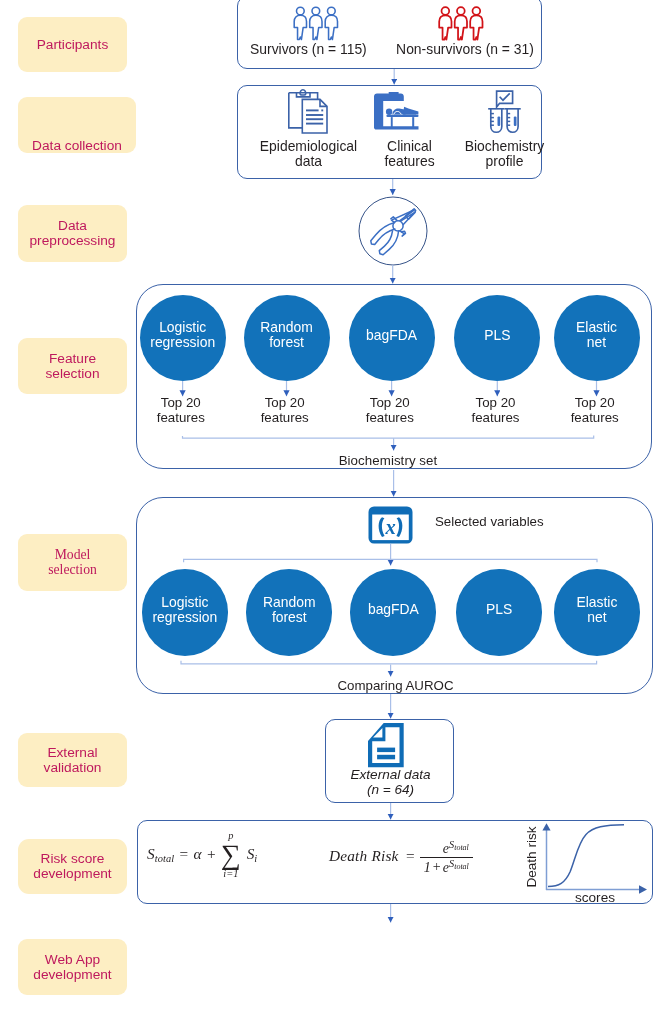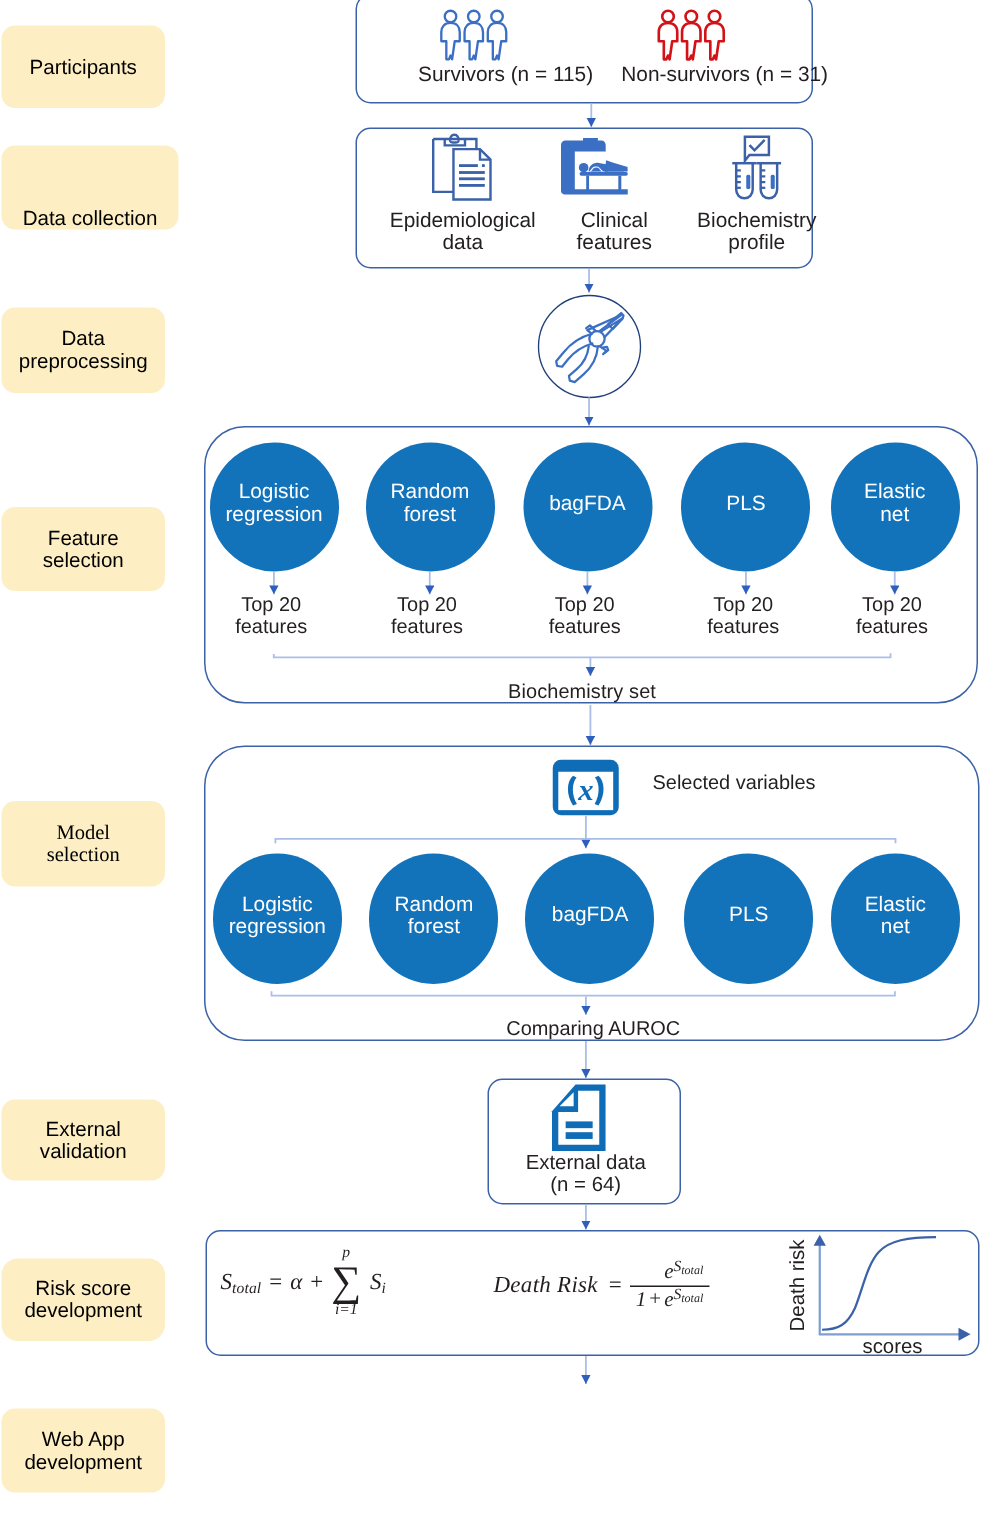--- a/index.html
+++ b/index.html
@@ -2,33 +2,33 @@
 <html><head>
 <meta charset="utf-8">
 <title>Study workflow diagram</title>
 <style>
   html,body{margin:0;padding:0;background:#ffffff;-webkit-font-smoothing:antialiased;}
   body{width:654px;height:1009px;position:relative;overflow:hidden;
        font-family:"Liberation Sans",sans-serif;color:#231f20;}
   .stage{position:absolute;left:0;top:0;width:654px;height:1009px;}
   .stage-label{position:absolute;background:#fdeec3;border-radius:9px;
        display:flex;align-items:center;justify-content:center;text-align:center;
-       font-size:13.7px;line-height:15.3px;color:#000000;}
+       font-size:13.7px;line-height:15.3px;color:#be185d;margin-left:17px;}
   .panel{position:absolute;border:1.1px solid #3b62a8;border-radius:10px;background:#fff;box-sizing:border-box;}
   .panel.big{border-radius:27px;}
   .circ{position:absolute;border-radius:50%;background:#1272ba;color:#fff;
         display:flex;align-items:center;justify-content:center;text-align:center;
         padding-bottom:5px;box-sizing:border-box;
         font-size:13.9px;line-height:15.1px;}
   .cap{position:absolute;text-align:center;font-size:13.3px;line-height:15.2px;}
   svg{position:absolute;left:0;top:0;overflow:visible;}
   .ml{white-space:pre-line;}
   .pgroup{position:absolute;top:0;width:130px;}
   .pgroup .ic3{position:absolute;left:49.5px;top:9.5px;}
-  .pcap{position:absolute;left:-22px;top:44.5px;width:174px;text-align:right;
+  .pcap{position:absolute;left:-22px;top:44.5px;width:174px;text-align:center;
         font-size:13.9px;line-height:15.3px;white-space:nowrap;}
   .dcitem{position:absolute;top:0;width:77px;}
   .dcitem .dcic{position:absolute;left:18px;top:3px;}
   .dcitem .bedic{position:absolute;left:3px;top:5.6px;}
   .dccap{position:absolute;left:-16px;top:53px;width:109px;text-align:center;
          font-size:13.9px;line-height:15.3px;}
   .links{position:absolute;left:0;top:0;z-index:5;pointer-events:none;}
   .xbox{position:absolute;left:368px;top:506px;width:45px;height:38px;}
   .extic{position:absolute;left:42px;top:2.5px;}
 
@@ -291,21 +291,21 @@
 <div class="panel" style="left:325px;top:719px;width:129px;height:84px;">
   <svg class="extic" width="36" height="45" viewBox="0 0 36 45">
     <g fill="#0f6cb6">
       <path d="M15.7 0 L35.7 0 L35.7 44.3 L0 44.3 L0 17.9 Z"></path>
       <path fill="#fff" d="M4.2 18.3 L4.2 40.1 L31.5 40.1 L31.5 4.2 L17.4 4.2 L17.4 18.3 Z"></path>
       <path fill="#fff" d="M5.1 14.5 L14.4 14.5 L14.4 5.1 Z"></path>
       <rect x="9.1" y="24.6" width="18.0" height="4.5"></rect>
       <rect x="9.1" y="31.8" width="18.0" height="4.5"></rect>
     </g>
   </svg>
-  <div class="cap ml" style="left:-12px;top:46.8px;width:153px;font-size:13.6px;line-height:15.3px;">External data
+  <div class="cap ml" style="left:-12px;top:46.8px;width:153px;font-size:13.6px;line-height:15.3px;font-style:italic;">External data
 (n = 64)</div>
 </div>
 
 <div class="panel" style="left:136.5px;top:820px;width:516px;height:84px;"></div>
 
 <div class="mathrow" style="left:147px;top:844px;">
   <span class="mi">S</span><span class="sub">total</span>
   <span class="mop">=</span>
   <span class="mi">α</span>
   <span class="mop">+</span>

